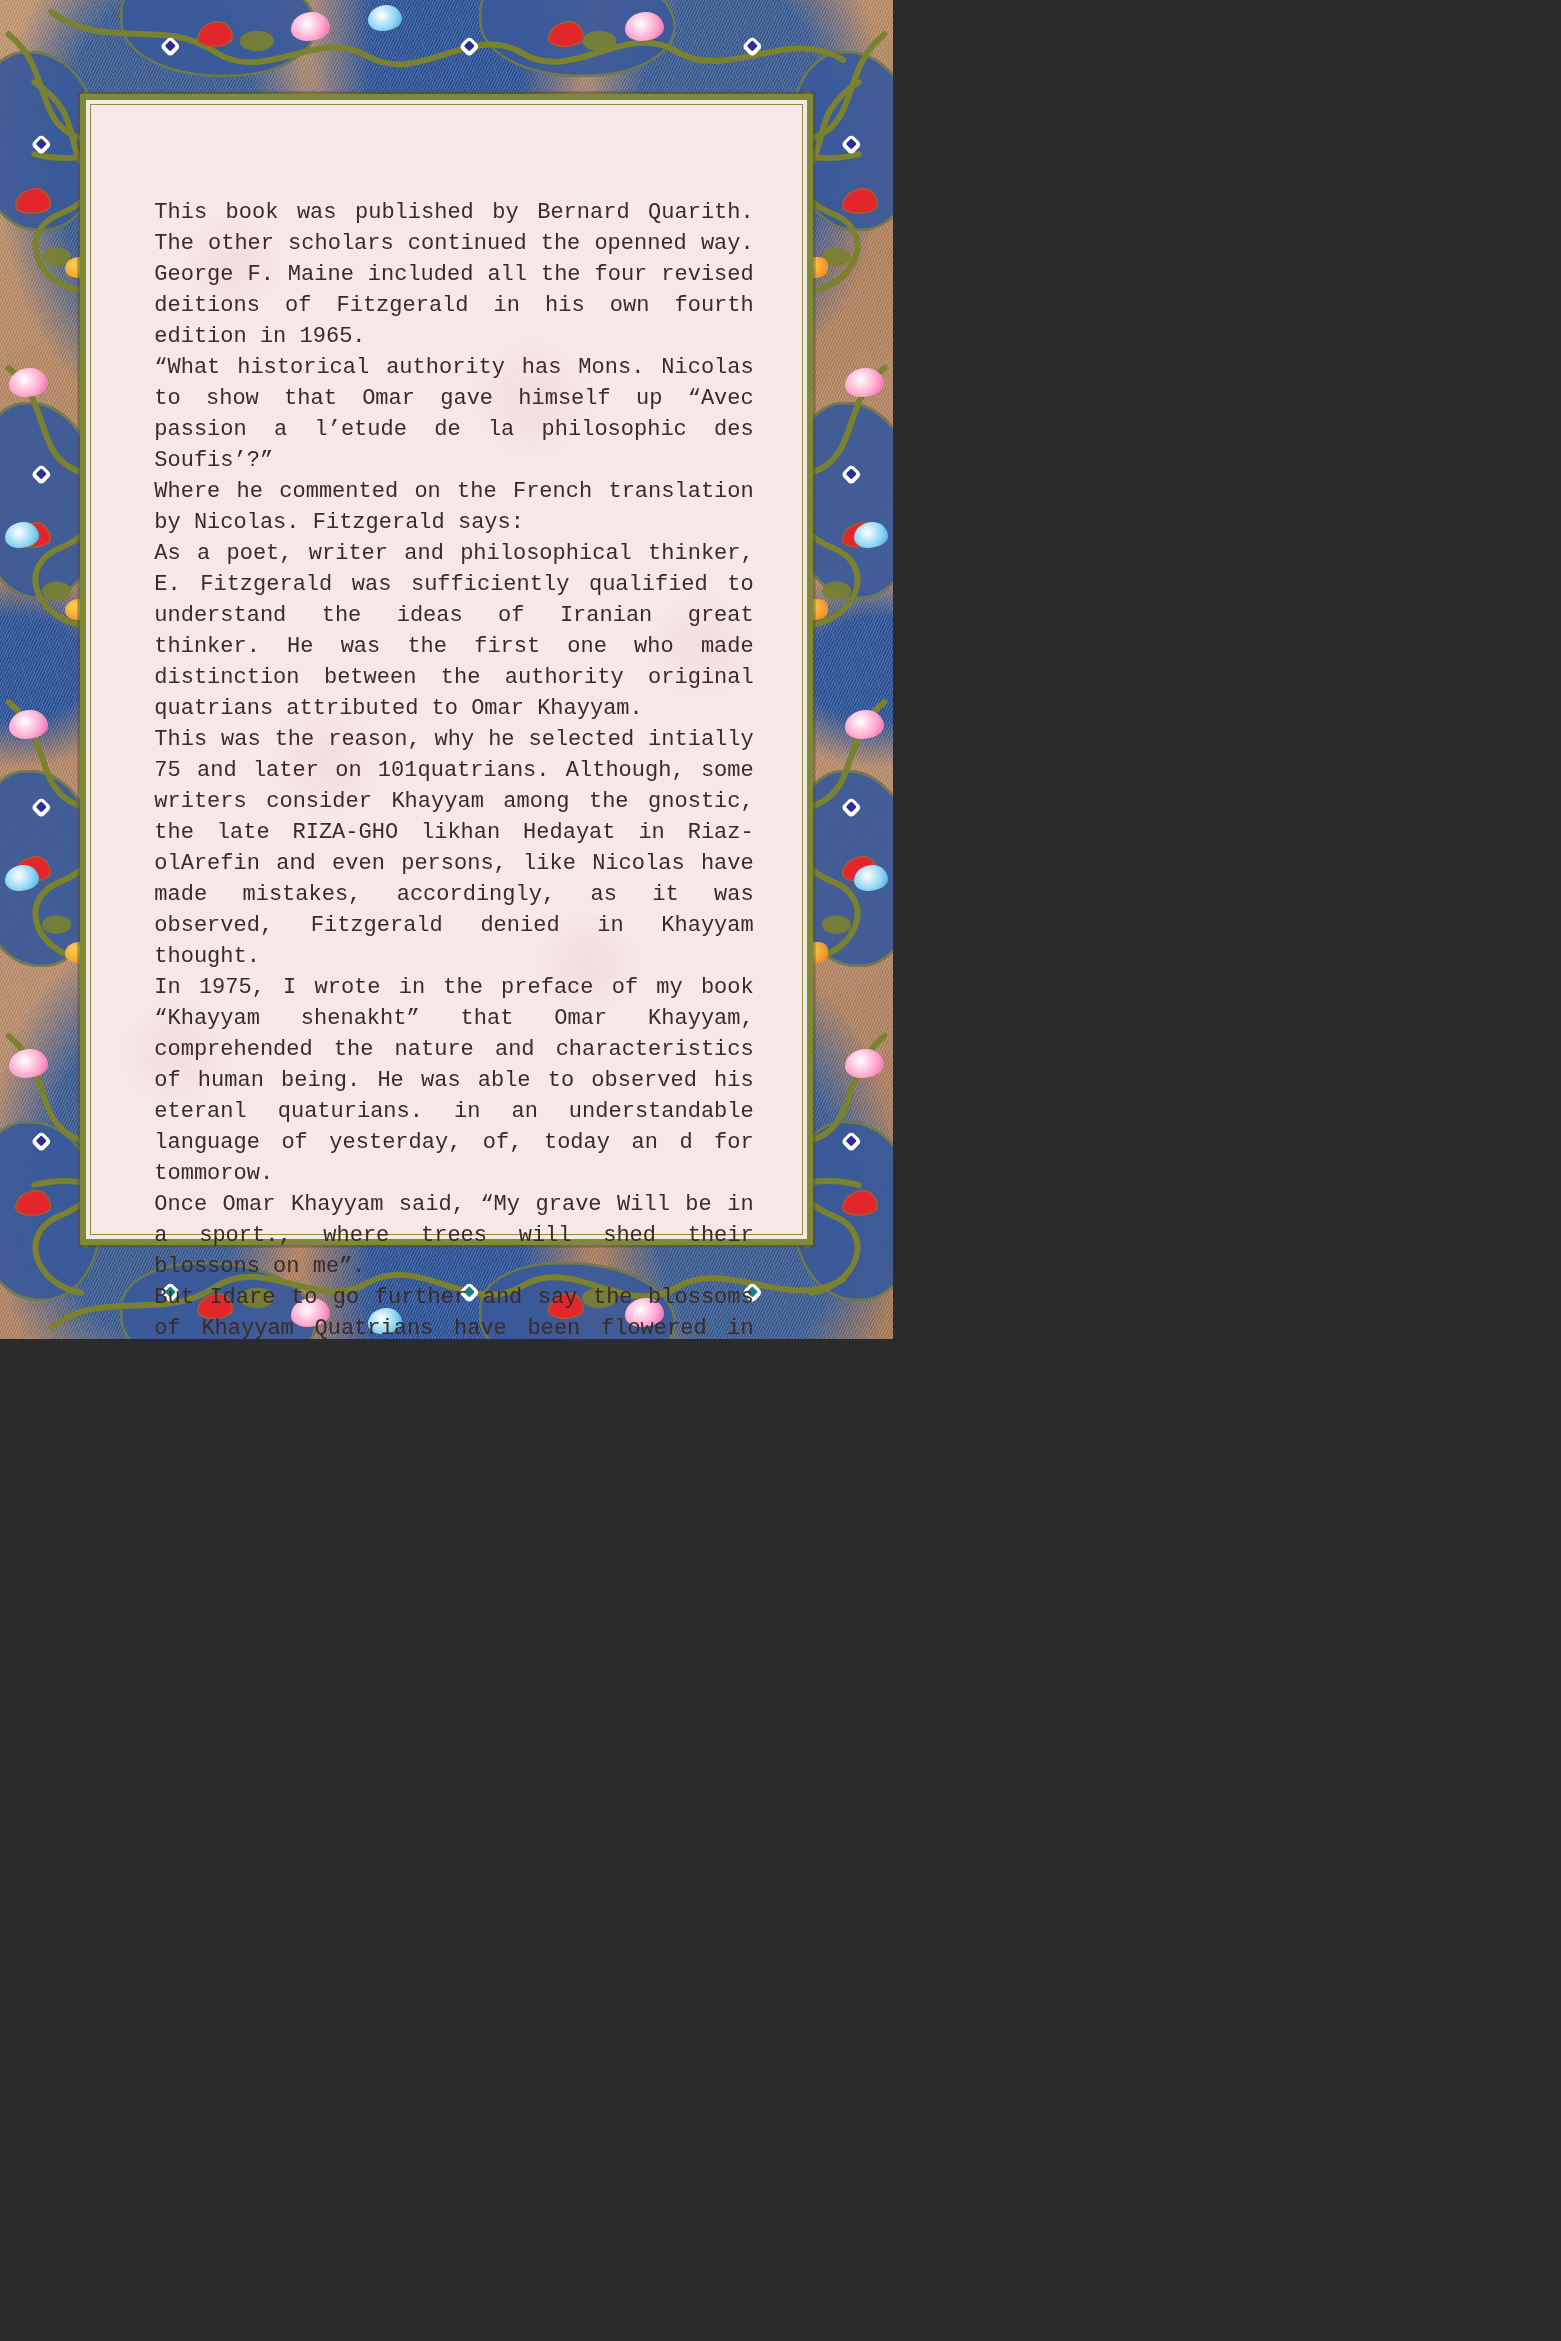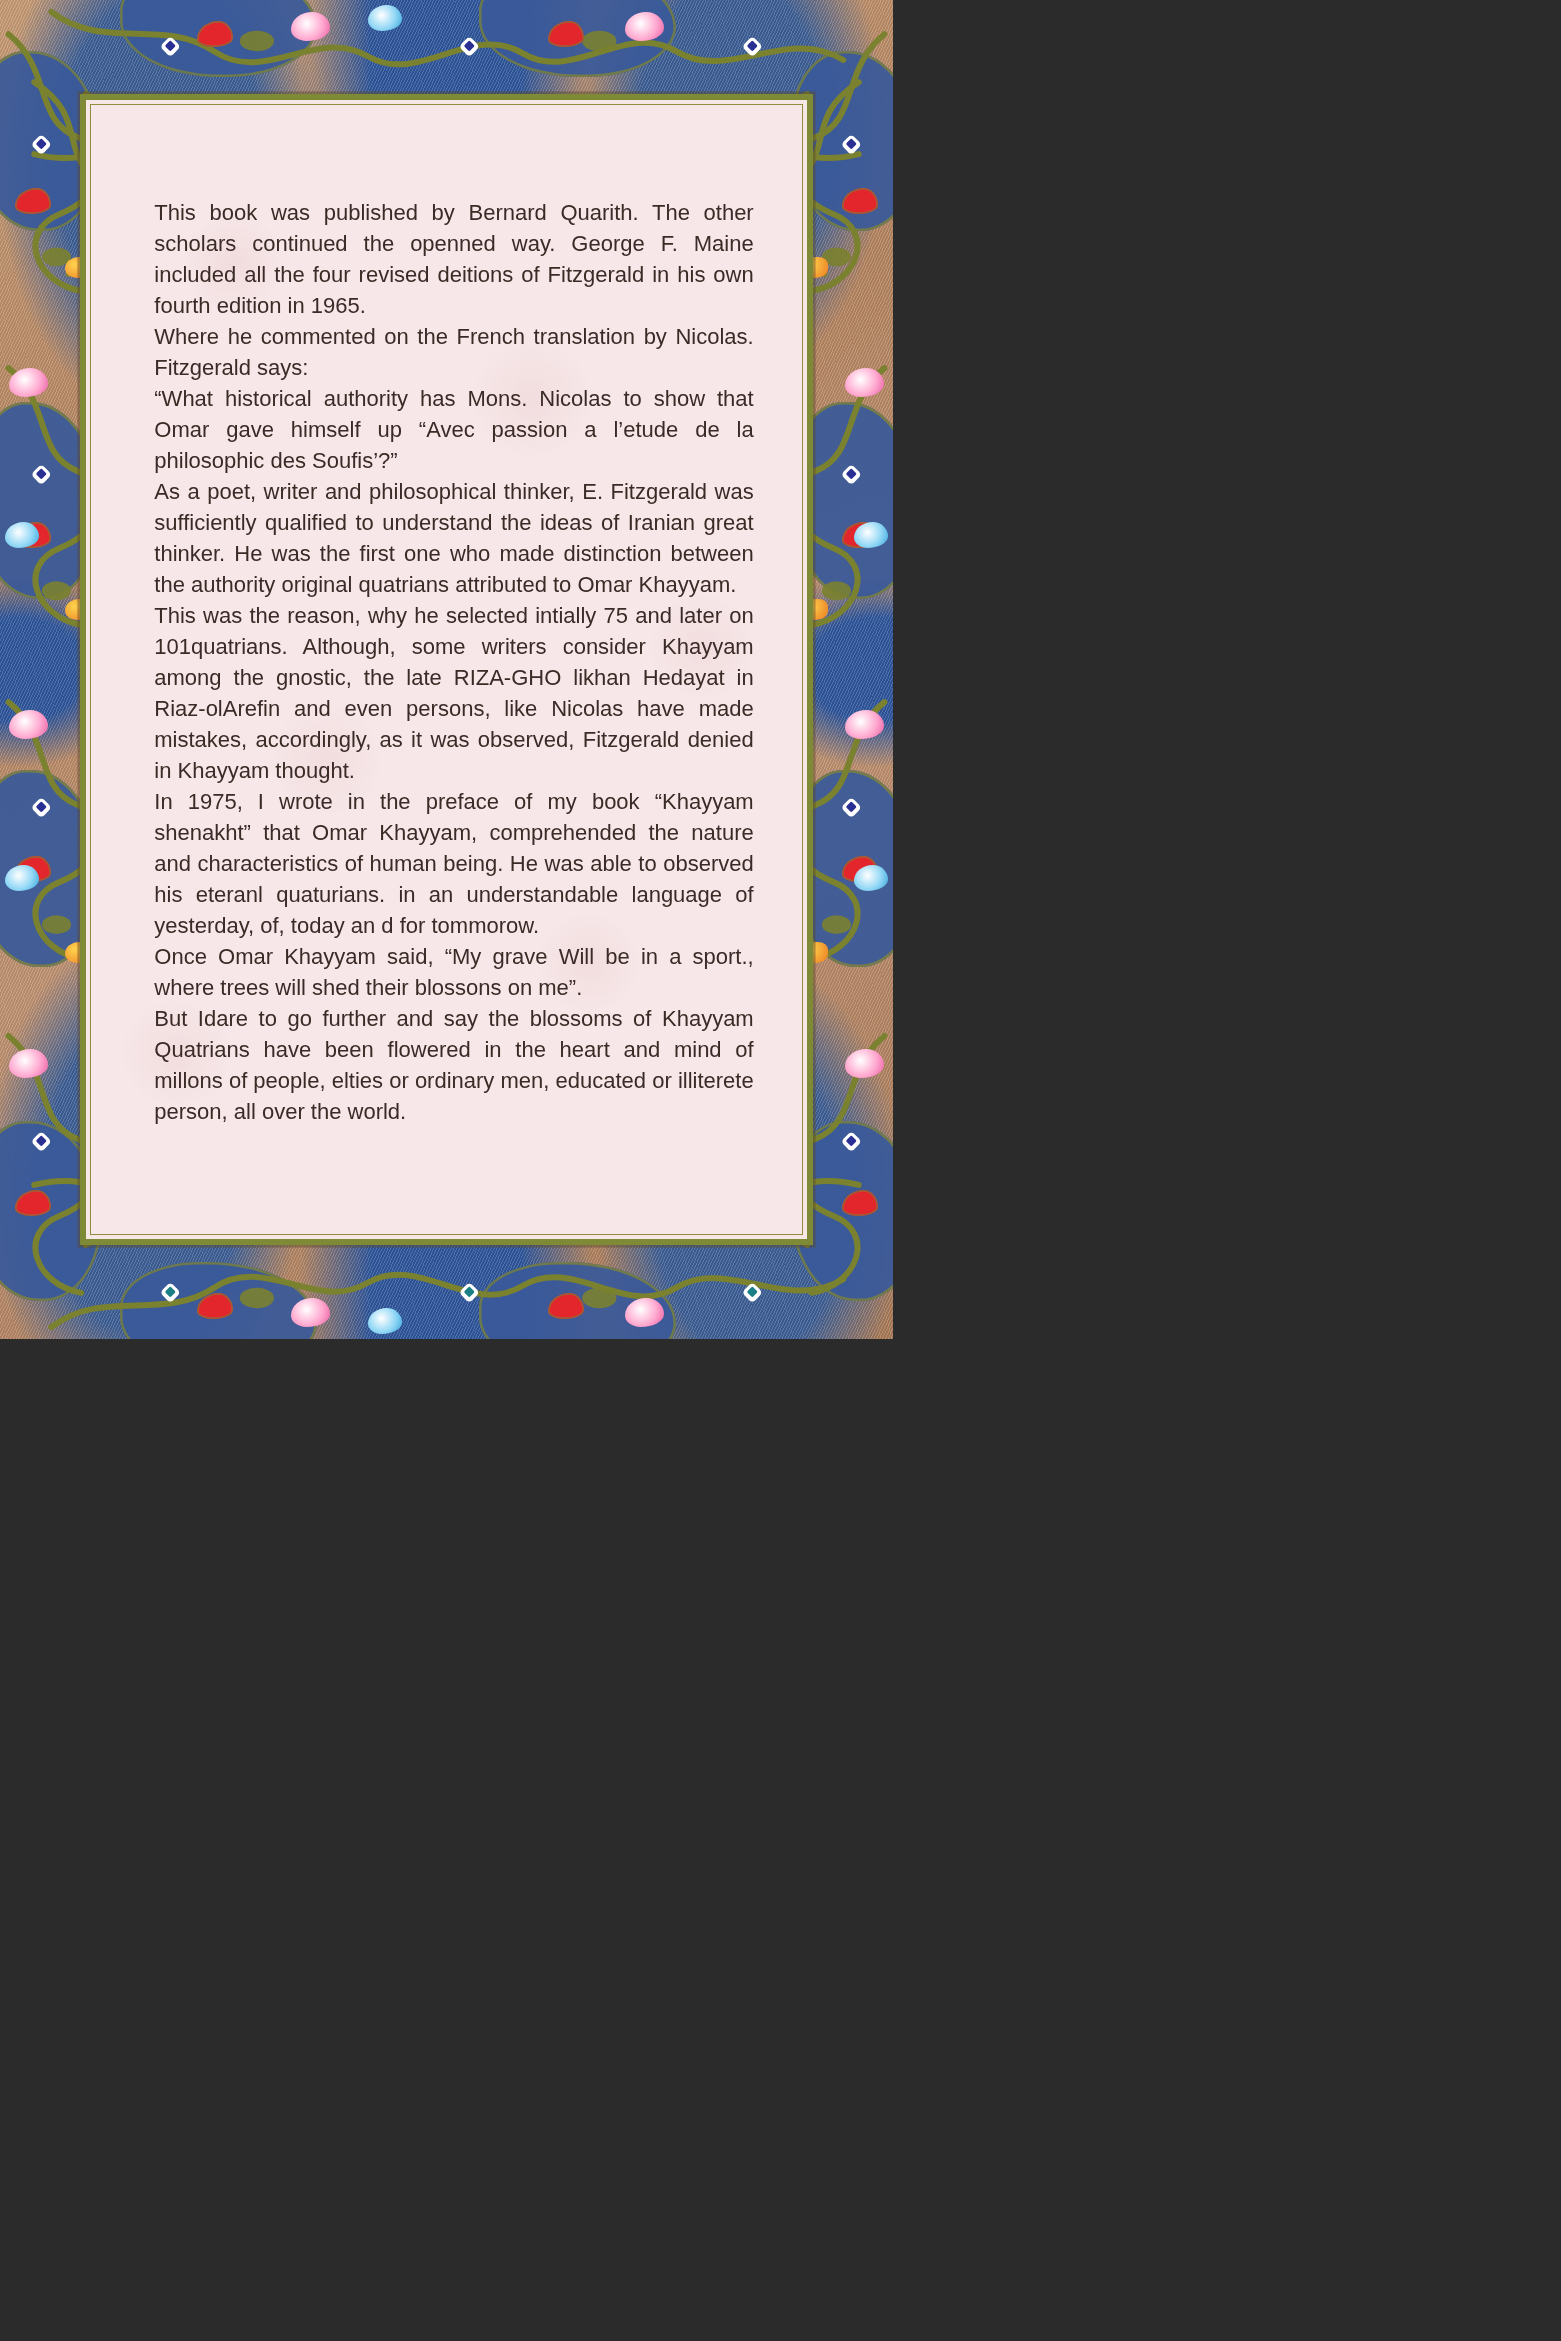--- a/index.html
+++ b/index.html
@@ -135,20 +135,21 @@
     position: absolute;
     left: 63px;
     right: 48px;
     top: 92px;
     bottom: 24px;
     color: #3a2b26;
     font-size: 22px;
     line-height: 31px;
     text-align: justify;
     text-justify: inter-word;
+    font-family: Liberation Mono, monospace;
   }
   .text-body p {
     margin: 0;
   }
 </style>
 </head>
 <body>
 
 <div class="page">
 
@@ -252,22 +253,22 @@
   <div class="jewel teal" style="left:163px; bottom:39px;"></div>
   <div class="jewel teal" style="left:462px; bottom:39px;"></div>
   <div class="jewel teal" style="left:745px; bottom:39px;"></div>
 
   <div class="frame-outer">
     <div class="frame-inner">
       <div class="paper-texture"></div>
 
       <div class="text-body">
         <p>This book was published  by Bernard Quarith. The other scholars continued the openned way. George F. Maine included all the four revised deitions of Fitzgerald in his own fourth edition in 1965.</p>
+        <p>“What historical authority has Mons. Nicolas to show that Omar gave himself up “Avec passion a l’etude de  la philosophic des Soufis’?”</p>
         <p>Where he commented on the French translation by Nicolas. Fitzgerald says:</p>
-        <p>“What historical authority has Mons. Nicolas to show that Omar gave himself up “Avec passion a l’etude de  la philosophic des Soufis’?”</p>
         <p>As a poet, writer and philosophical thinker, E. Fitzgerald was sufficiently qualified to understand the ideas of Iranian great thinker. He was the first one who made distinction between the authority original quatrians attributed to Omar Khayyam.</p>
         <p>This was the reason, why he selected intially 75 and later on 101quatrians. Although, some writers consider Khayyam among the gnostic, the late RIZA-GHO likhan Hedayat in Riaz-olArefin and even persons, like Nicolas have made mistakes, accordingly, as it was observed, Fitzgerald denied in Khayyam thought.</p>
         <p>In 1975, I wrote in the preface of my book “Khayyam shenakht” that Omar Khayyam, comprehended the nature and characteristics of human being. He was able to observed his eteranl quaturians. in an understandable language of yesterday, of, today an d for tommorow.</p>
         <p>Once Omar Khayyam said, “My grave Will be in  a sport.,  where trees will shed their blossons on me”.</p>
         <p>But Idare to go further and say the blossoms of Khayyam Quatrians have been flowered in the heart and mind of millons of people, elties or ordinary men, educated or illiterete person, all over the world.</p>
       </div>
     </div>
   </div>
 </div>
 

